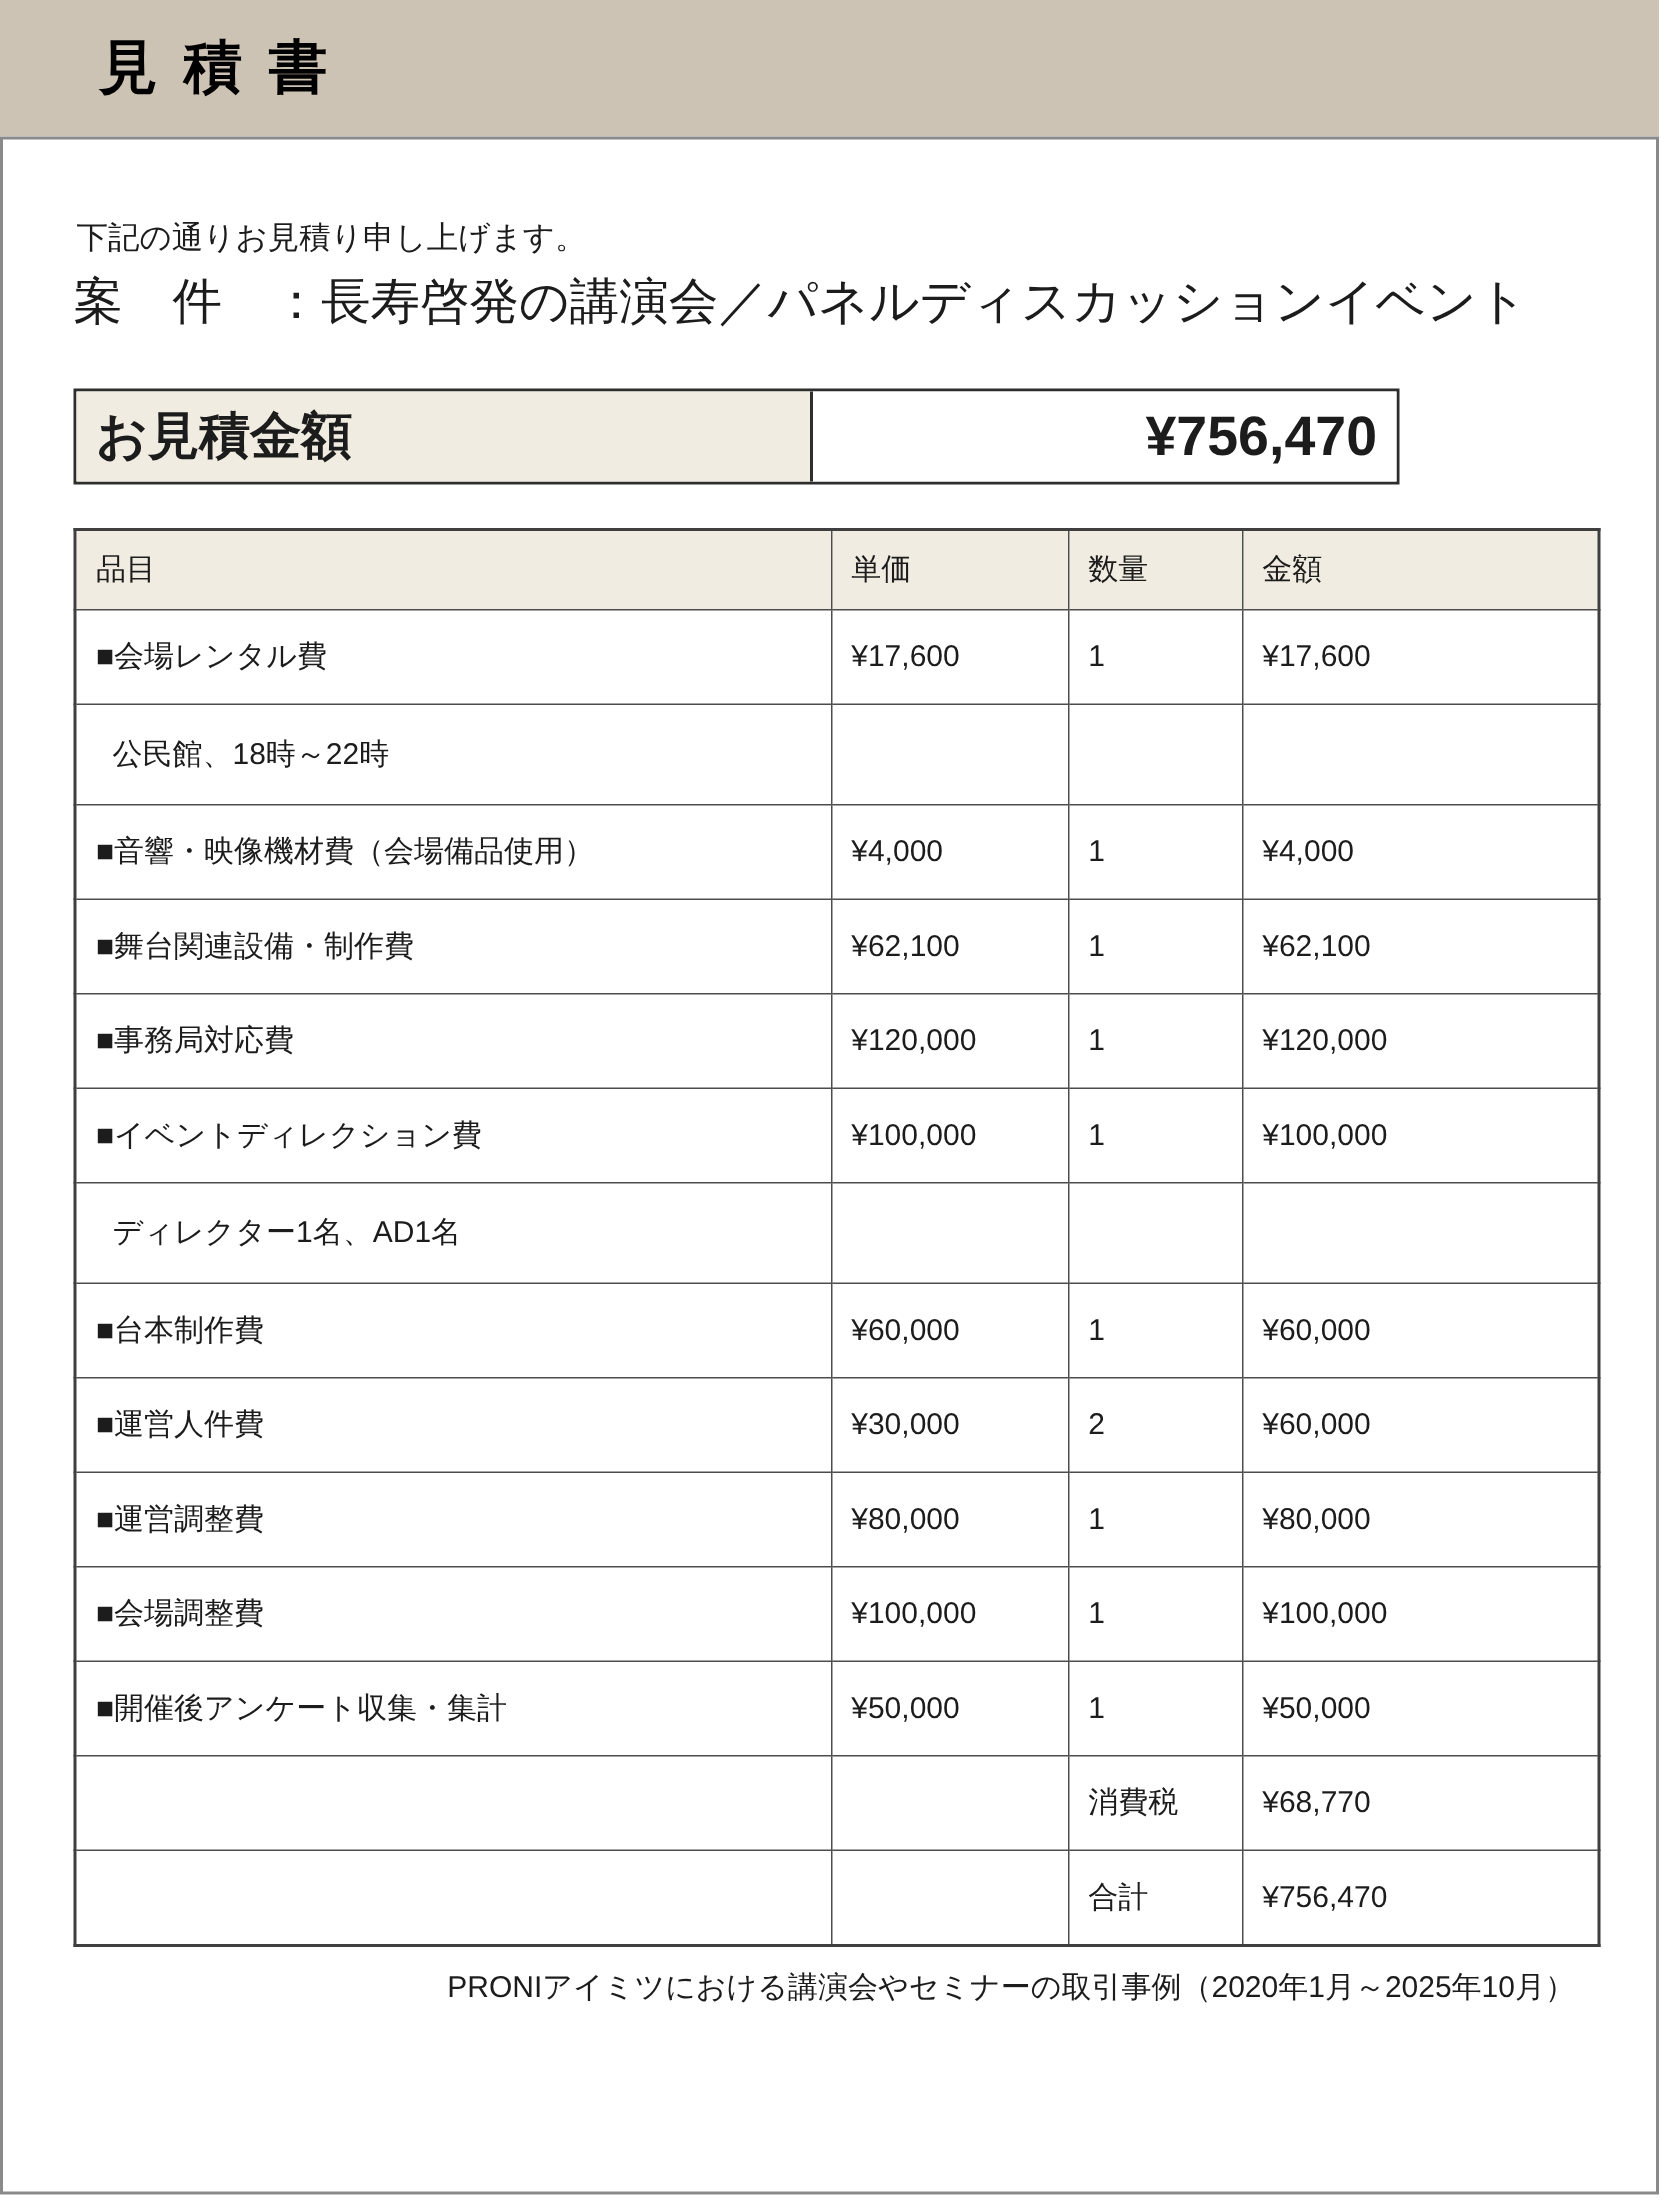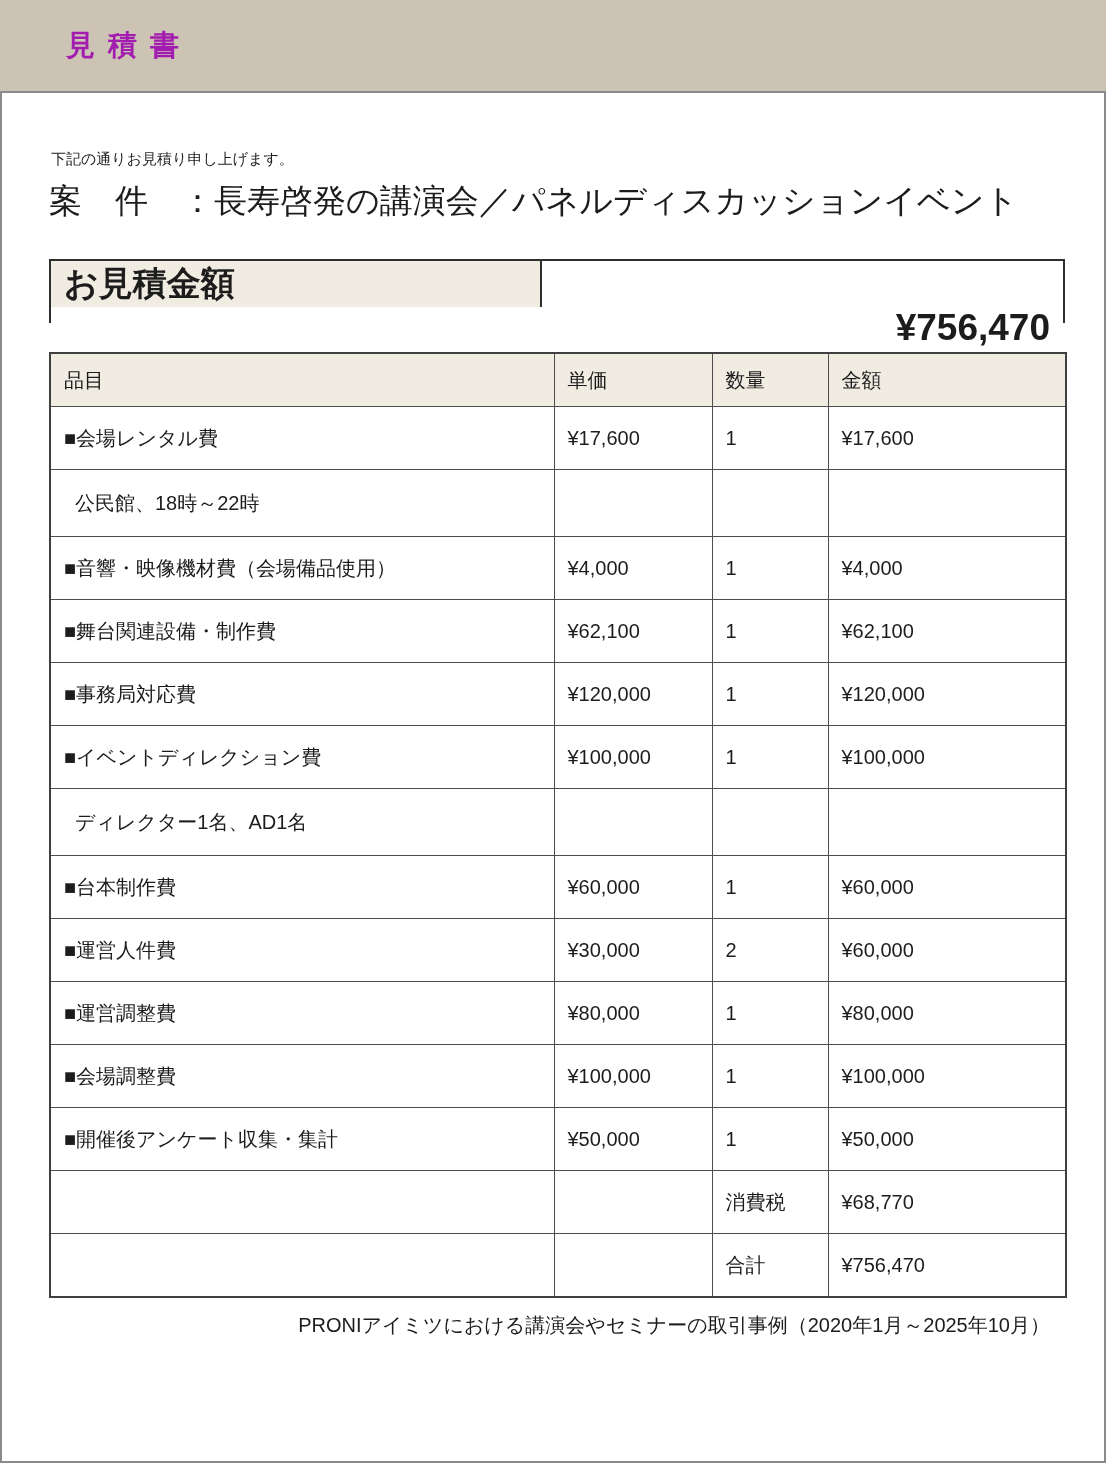--- a/index.html
+++ b/index.html
@@ -23,53 +23,52 @@
 
   
   .title-bar {
     width: 1106px; height: 91px;
     background: var(--title-bar-bg);
     display: flex; align-items: center;
     padding-left: 66px;
   }
   .doc-title {
     margin: 0;
-    font-size: 29px; font-weight: bold;
-    color: #a21caf;
+    font-size: 39px; font-weight: bold;
+    color: #000000;
     letter-spacing: 0.45em;
     line-height: 1;
   }
 
   
   .sheet {
     width: 1106px; height: 1372px;
     background: #ffffff;
     border: 2px solid var(--sheet-border);
     padding: 52px 38px 10px 47px;
   }
 
   .greeting {
     margin: 0 0 6px 2px;
-    font-size: 15px;
+    font-size: 21px;
     line-height: 28px;
   }
   .subject {
     margin: 0 0 36px 0;
     font-size: 33px; font-weight: normal;
     line-height: 44px;
     white-space: nowrap;
   }
 
   
   .estimate-box {
-    width: 1016px; height: 64px;
+    width: 884px; height: 64px;
     border: 2px solid #2e2e2e;
     display: flex;
     margin-bottom: 29px;
-    flex-direction: column;
   }
   .estimate-label {
     width: 491px;
     background: var(--table-header-bg);
     border-right: 2px solid #2e2e2e;
     display: flex; align-items: center;
     padding-left: 13px;
     font-size: 34px; font-weight: bold;
   }
   .estimate-amount {

